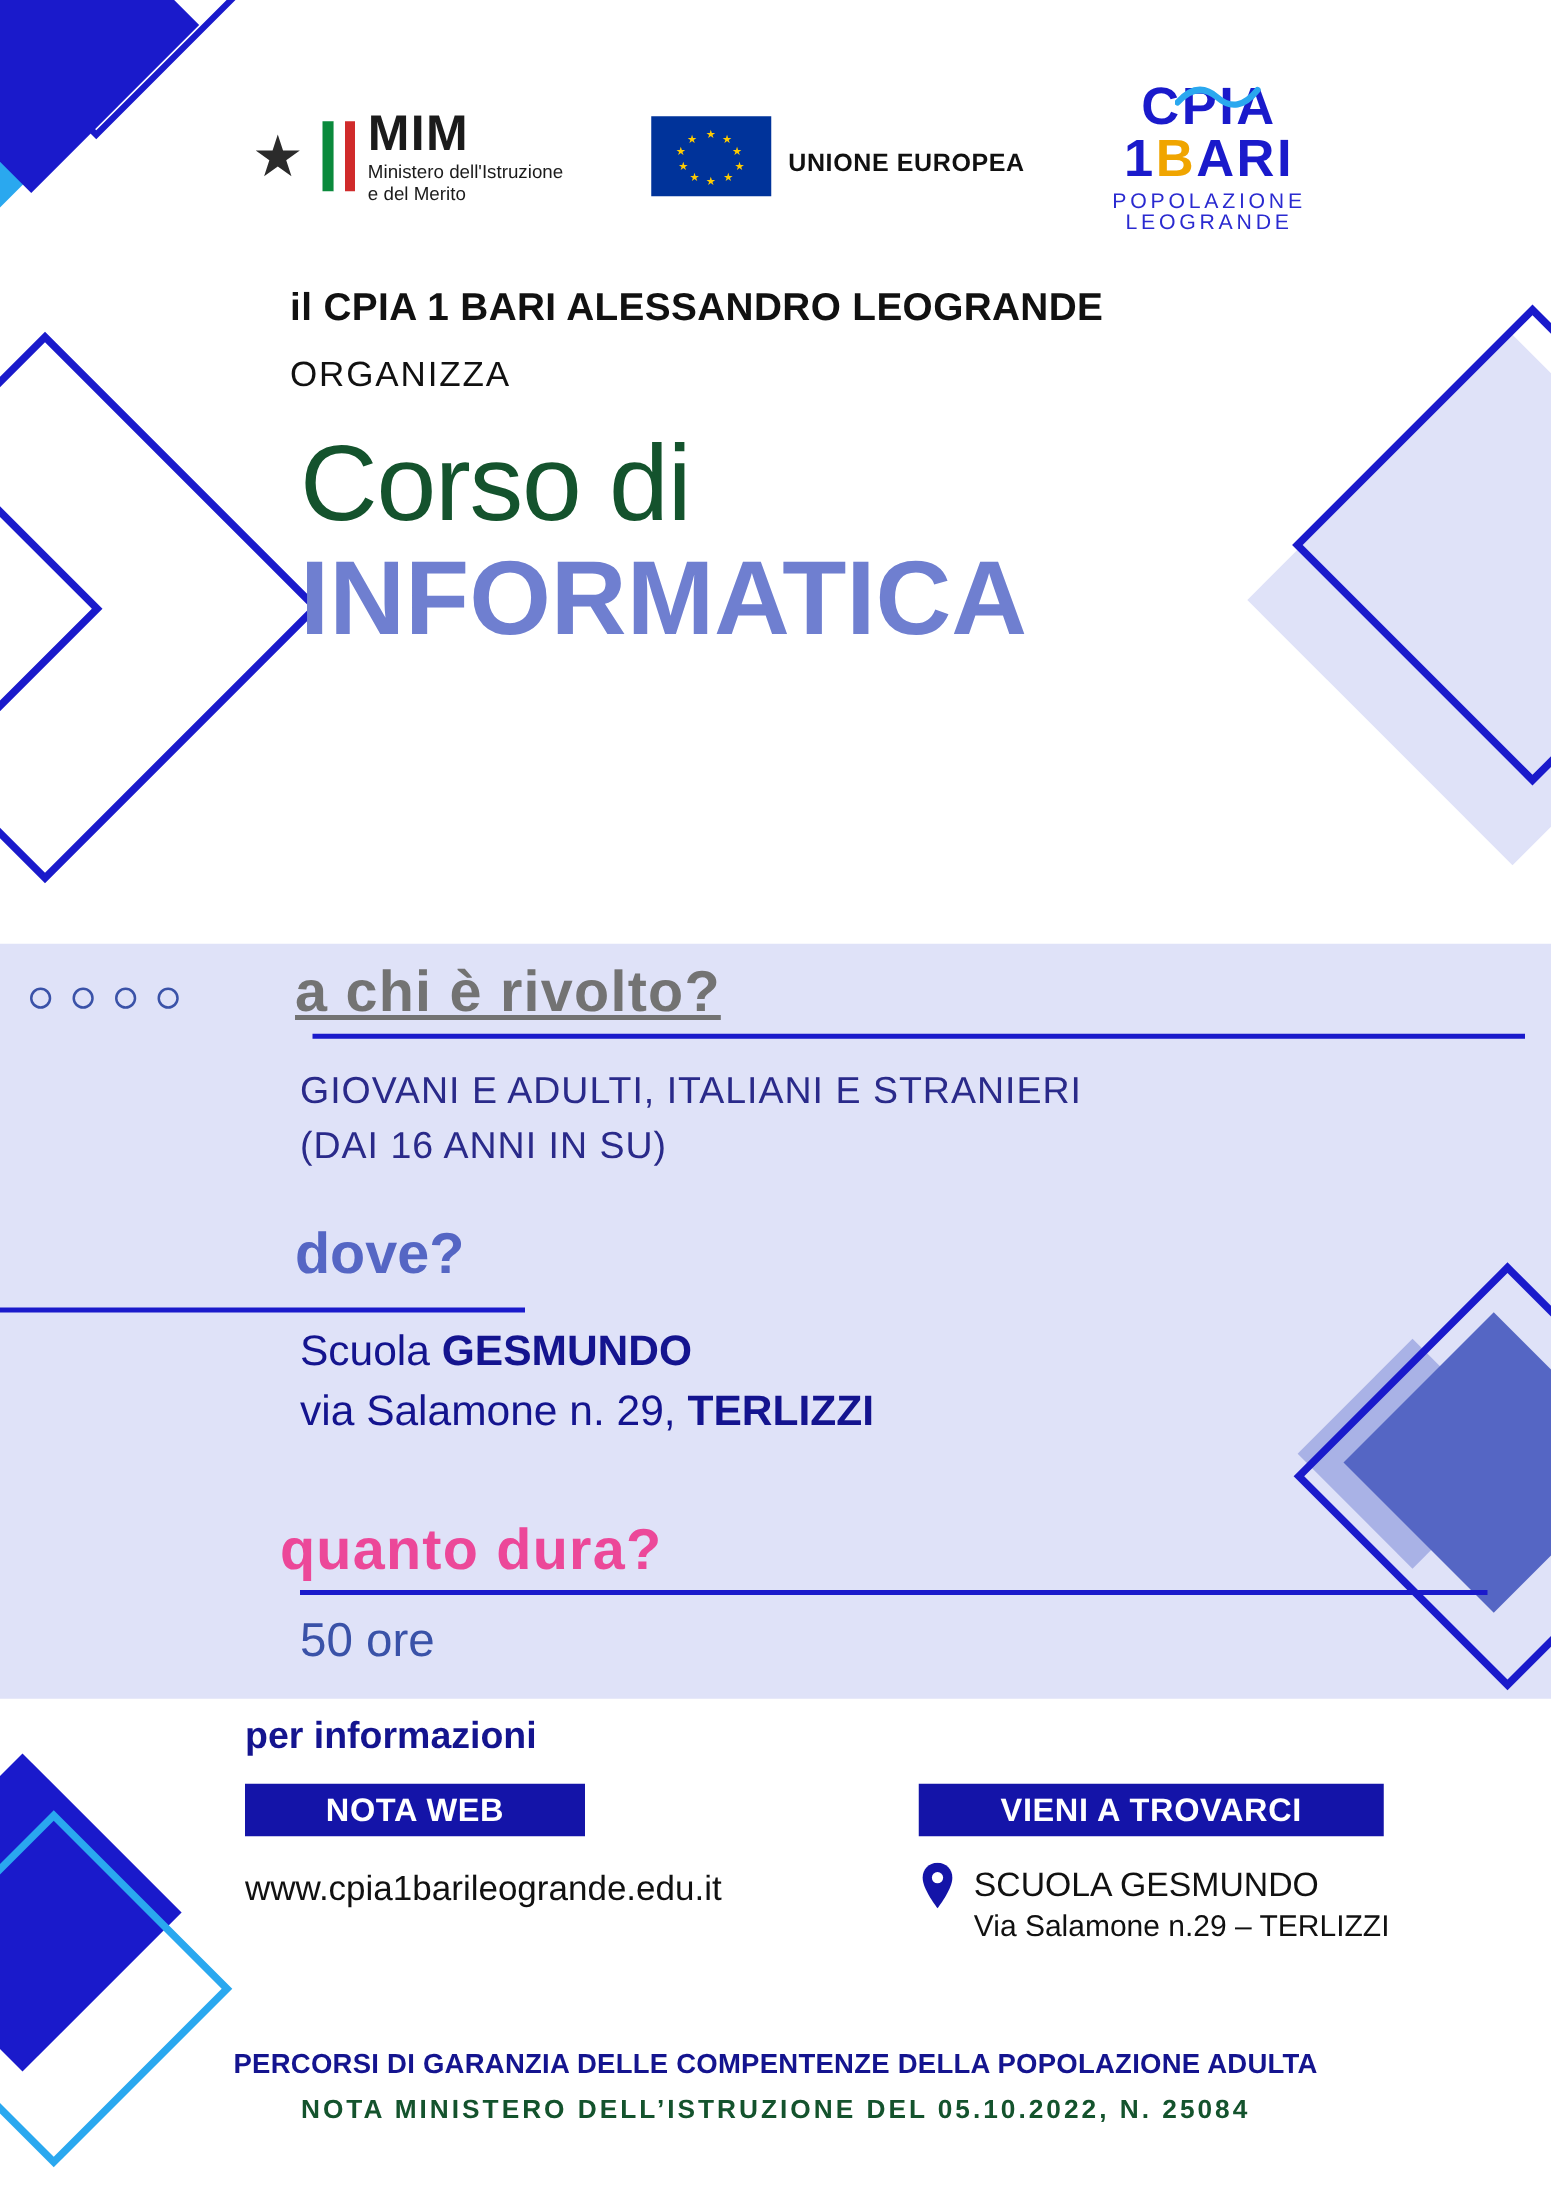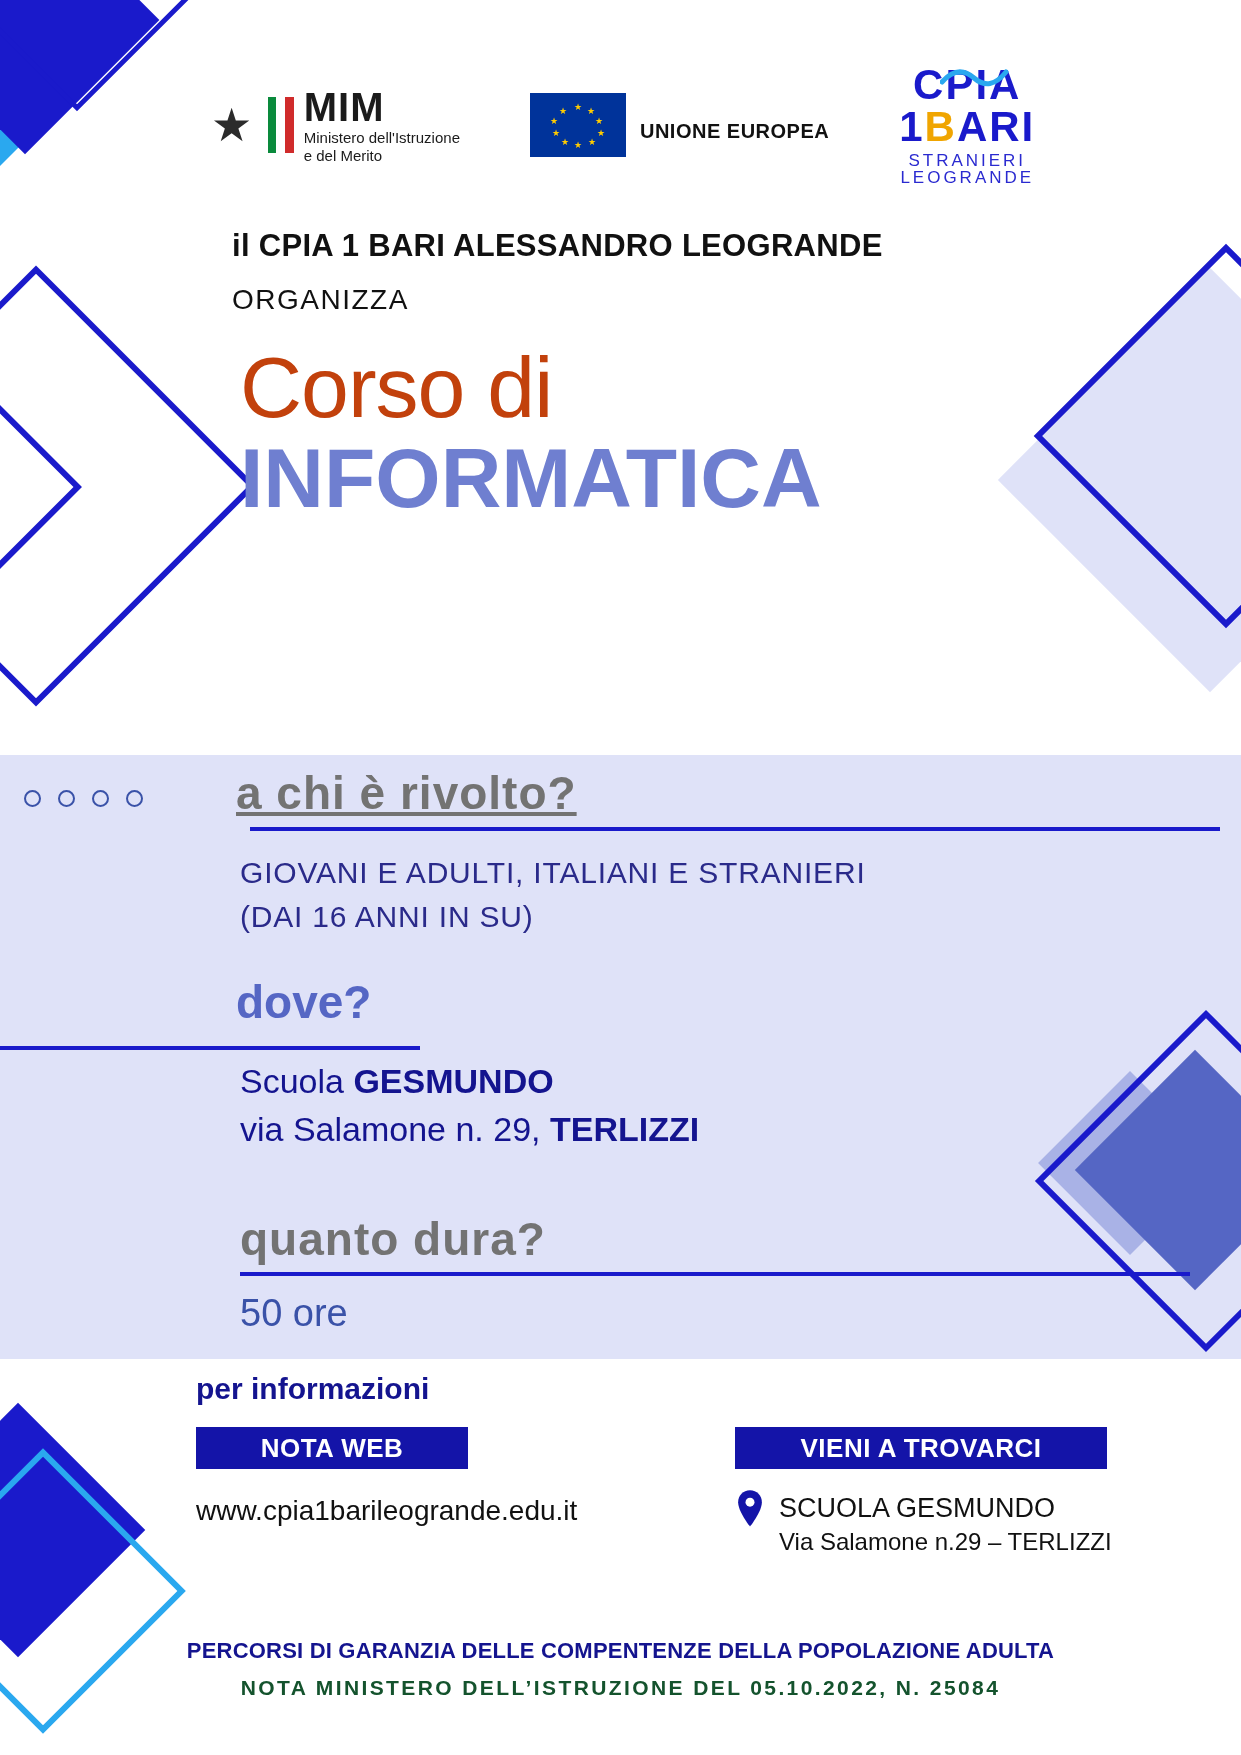--- a/index.html
+++ b/index.html
@@ -184,21 +184,21 @@
     position: absolute; left: 232px; top: 228px;
     font-size: 31px; font-weight: bold; color: #111;
     letter-spacing: .3px;
   }
   .org-sub {
     position: absolute; left: 232px; top: 284px;
     font-size: 28px; color: #111; letter-spacing: 1.5px;
   }
   .title1 {
     position: absolute; left: 240px; top: 338px;
-    font-size: 86px; color: #c2410c; font-weight: normal;
+    font-size: 86px; color: #14532d; font-weight: normal;
     letter-spacing: -1px;
   }
   .title2 {
     position: absolute; left: 240px; top: 430px;
     font-size: 84px; color: #6f7fd0; font-weight: bold;
     letter-spacing: 0px;
   }
   .attestato {
     position: absolute; left: 240px; top: 655px;
     font-size: 38px; font-weight: bold; color: #3a52a8;
@@ -226,22 +226,22 @@
   .q2 {
     position: absolute; left: 236px; top: 975px;
     font-size: 46px; font-weight: bold; color: #5566c4;
   }
   .a2 {
     position: absolute; left: 240px; top: 1058px;
     font-size: 34px; color: #14148f; line-height: 1.4;
   }
   .a2 b { font-weight: bold; }
   .q3 {
-    position: absolute; left: 240px; top: 1212px;
-    font-size: 46px; font-weight: bold; color: #737373;
+    position: absolute; left: 224px; top: 1212px;
+    font-size: 46px; font-weight: bold; color: #ec4899;
     letter-spacing: 1px;
   }
   .a3 {
     position: absolute; left: 240px; top: 1292px;
     font-size: 38px; color: #3a52a8;
   }
 
   .info-label {
     position: absolute; left: 196px; top: 1372px;
     font-size: 30px; font-weight: bold; color: #14148f;
@@ -339,21 +339,21 @@
         <span class="eu-star" style="left:29px;top:14px;">★</span>
       </div>
       <div class="eu-label">UNIONE EUROPEA</div>
     </div>
 
     <div class="cpia">
       <div class="l1">CPIA</div>
       <div class="l2">
         <span>1</span><span class="or">B</span><span>ARI</span>
       </div>
-      <div class="l3">STRANIERI</div>
+      <div class="l3">POPOLAZIONE</div>
       <div class="l4">LEOGRANDE</div>
     </div>
   </div>
 
   <svg class="cpia-wave" viewBox="0 0 70 30">
     <path d="M2 20 Q 18 2 34 16 T 66 10" fill="none" stroke="#2aa8ef" stroke-width="5" stroke-linecap="round"></path>
   </svg>
 
   <div class="org-line">il CPIA 1 BARI ALESSANDRO LEOGRANDE</div>
   <div class="org-sub">ORGANIZZA</div>

